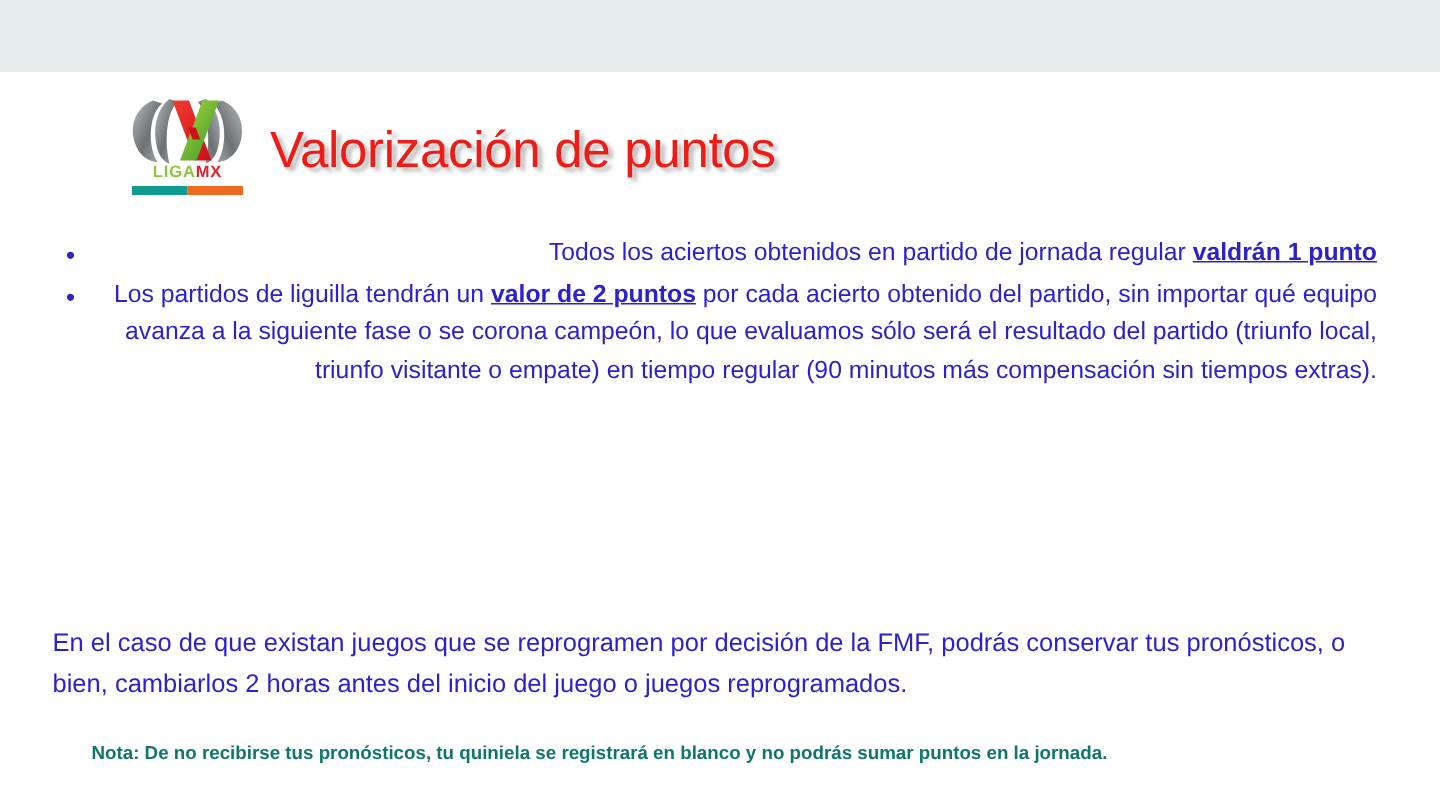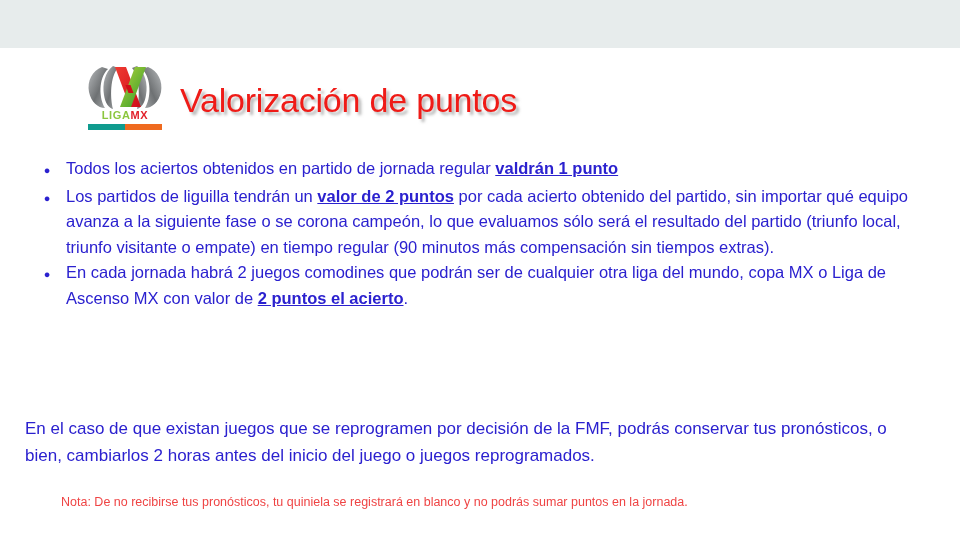--- a/index.html
+++ b/index.html
@@ -112,47 +112,47 @@
     flex: none;
     width: 38px;
     text-align: center;
     color: #2b21cf;
     font-size: 15px;
     line-height: 25.5px;
   }
   .bullet-dot::before { content: "\25CF"; font-size: 11px; }
   .bullet-text {
     flex: 1;
-    text-align: left;
+    text-align: right;
   }
   .bullet-text b {
     font-weight: bold;
     text-decoration: underline;
   }
 
   
   .paragraph {
     position: absolute;
-    left: 25px;
+    left: 35px;
     top: 367px;
     width: 895px;
     color: #2b21cf;
     font-size: 17px;
     line-height: 27px;
   }
 
   
   .note {
     position: absolute;
     left: 28px;
     top: 446px;
     width: 900px;
-    color: #ef4444;
+    color: #0f766e;
     font-size: 12.5px;
-    font-weight: normal;
+    font-weight: bold;
     line-height: 16px;
     padding-left: 33px;
   }
 </style>
 </head>
 <body>
 
 <div class="top-band"></div>
 
 <div class="slide">
@@ -203,23 +203,19 @@
 
   <div class="bullets">
       <div class="bullet-row">
         <span class="bullet-dot"></span>
         <span class="bullet-text"><span>Todos los aciertos obtenidos en partido de jornada regular </span><b>valdrán 1 punto</b></span>
       </div>
       <div class="bullet-row">
         <span class="bullet-dot"></span>
         <span class="bullet-text"><span>Los partidos de liguilla tendrán un </span><b>valor de 2 puntos</b><span> por cada acierto obtenido del partido, sin importar qué equipo avanza a la siguiente fase o se corona campeón, lo que evaluamos sólo será el resultado del partido (triunfo local, triunfo visitante o empate) en tiempo regular (90 minutos más compensación sin tiempos extras).</span></span>
       </div>
-      <div class="bullet-row">
-        <span class="bullet-dot"></span>
-        <span class="bullet-text"><span>En cada jornada habrá 2  juegos comodines que podrán ser de cualquier otra liga del mundo, copa MX o Liga de Ascenso MX con valor de </span><b>2 puntos el acierto</b><span>.</span></span>
-      </div>
     </div>
 
   <div class="paragraph">En el caso de que existan juegos que se reprogramen por decisión de la FMF,  podrás conservar tus pronósticos, o bien, cambiarlos 2 horas antes del inicio del juego o juegos reprogramados.</div>
 
   <div class="note">Nota: De no recibirse tus pronósticos, tu quiniela se registrará en blanco y no podrás sumar puntos en la jornada.</div>
 
 </div>
 
 </body></html>

